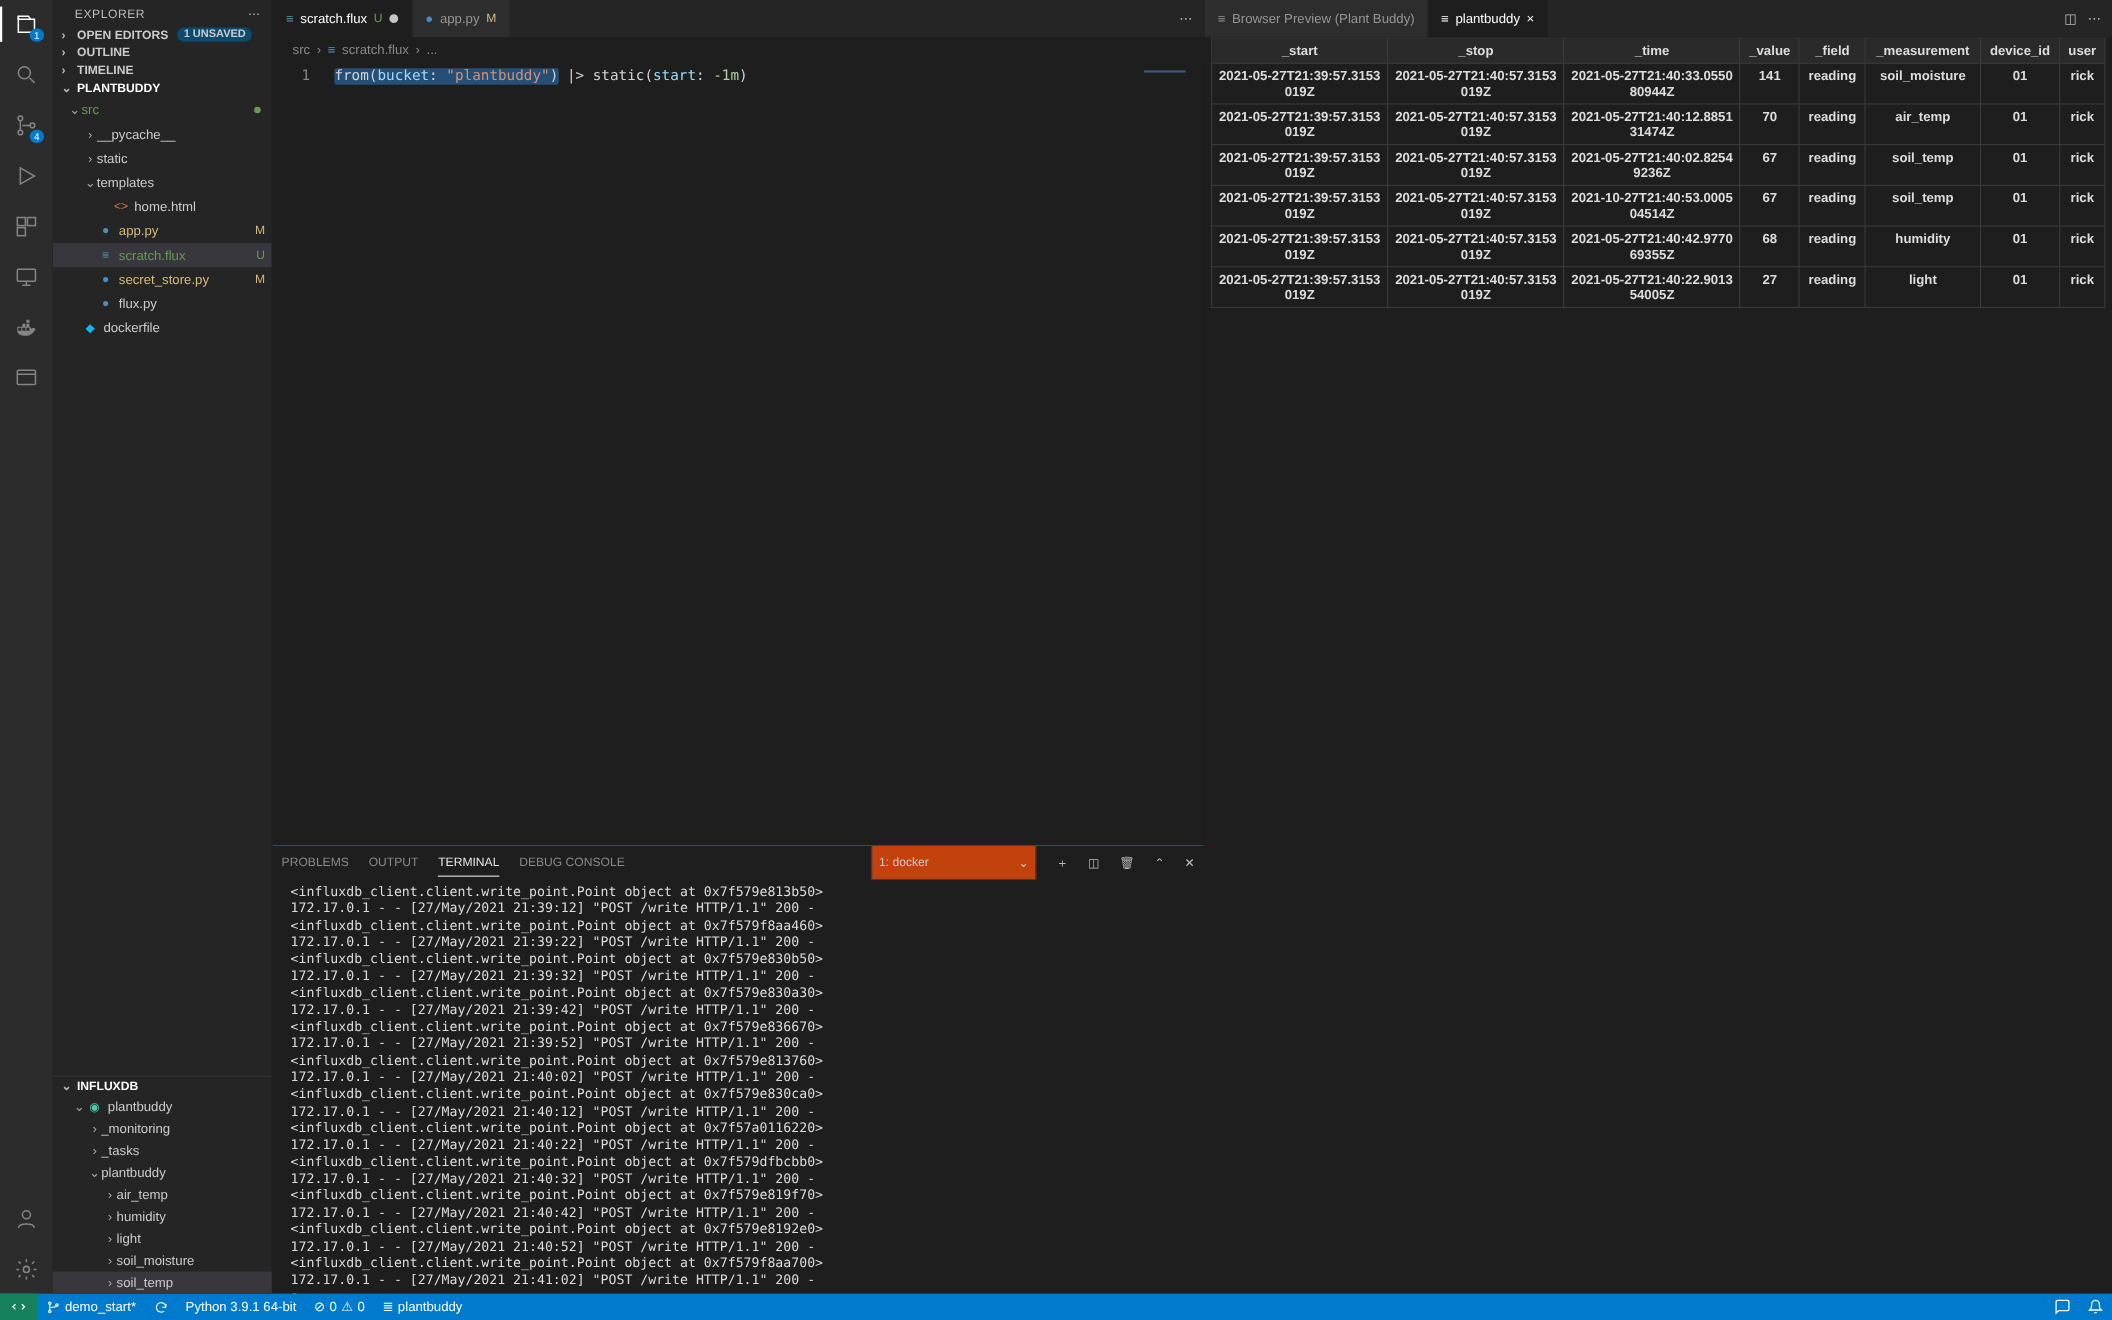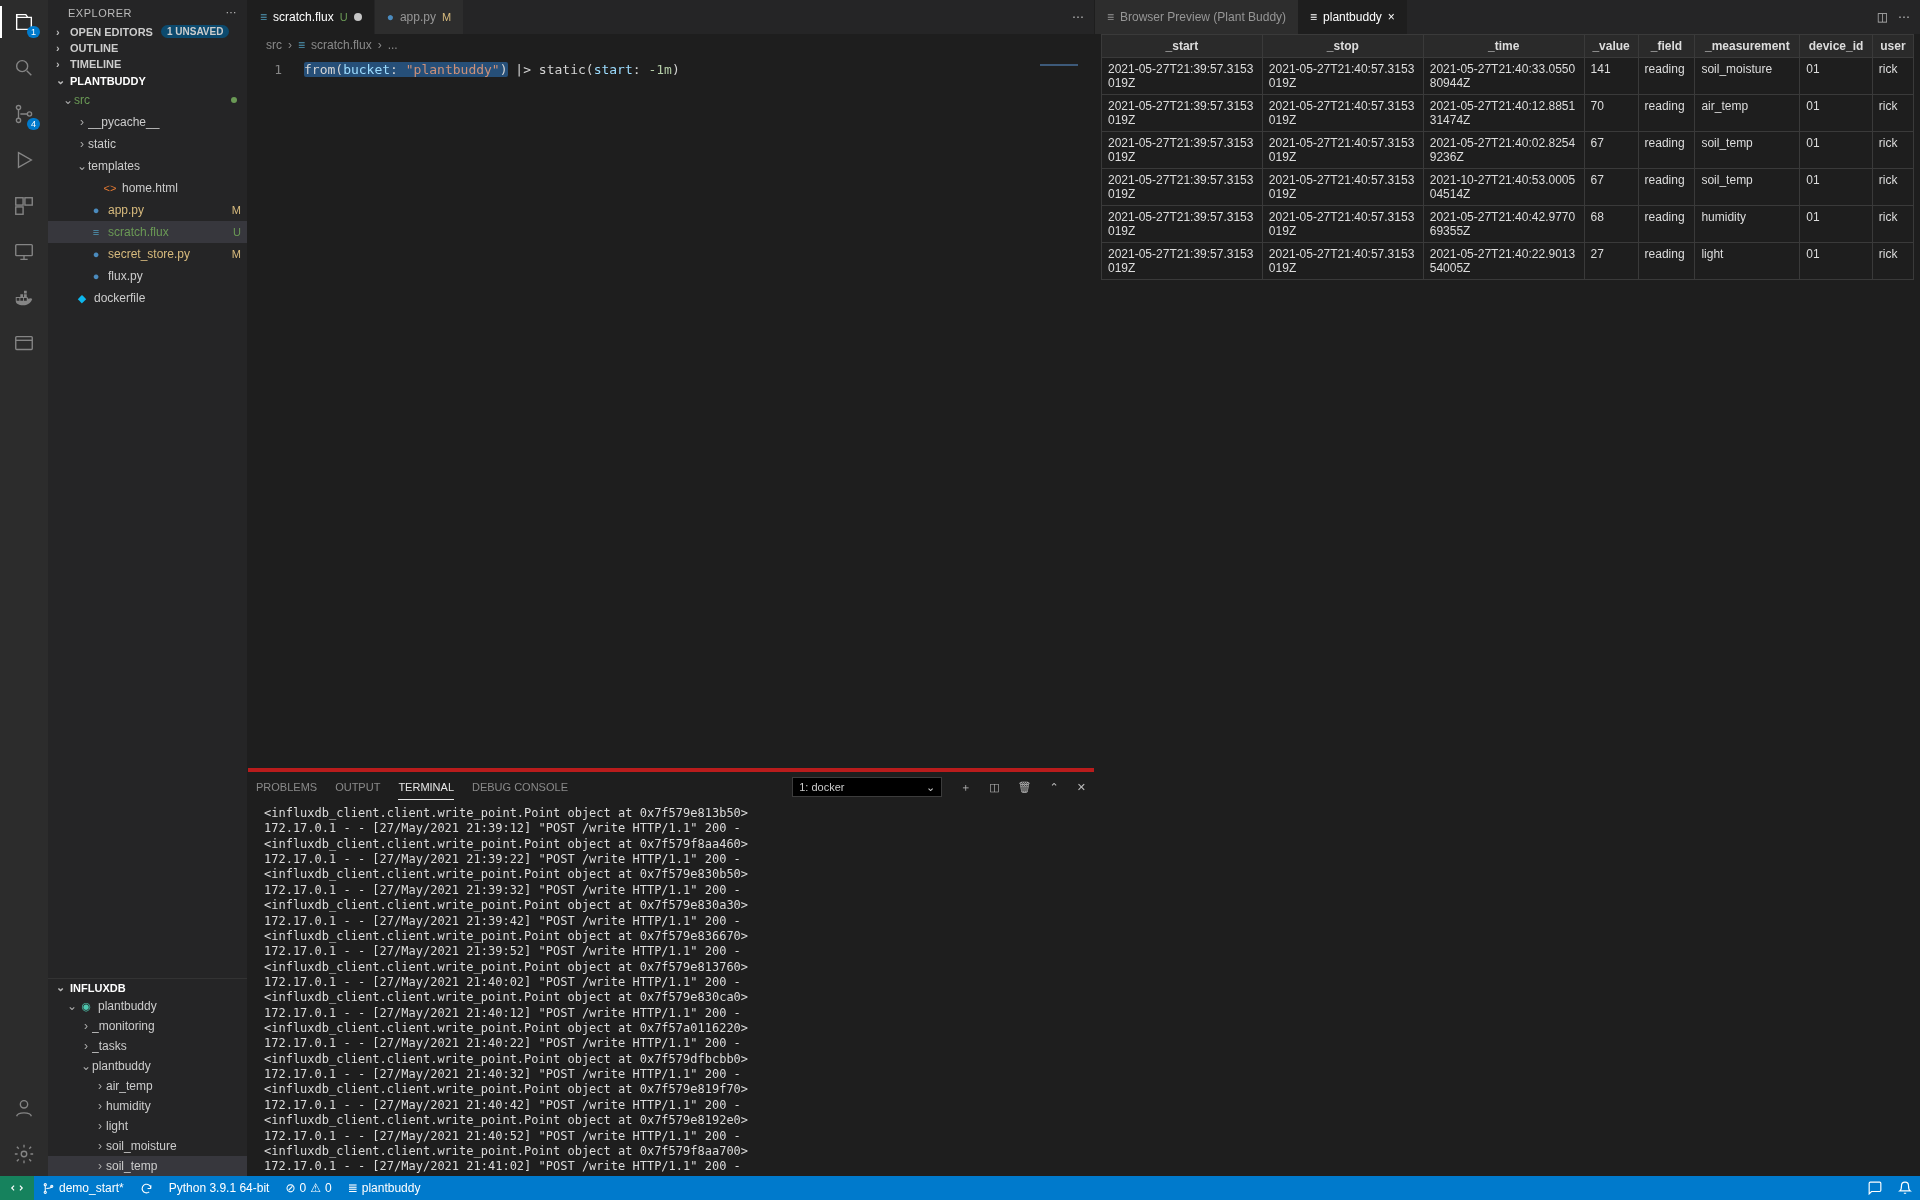--- a/index.html
+++ b/index.html
@@ -89,36 +89,36 @@
 
 .rtabsbar { height:34px; background:#252526; display:flex; align-items:stretch; }
 .rtab { display:flex; align-items:center; gap:6px; padding:0 12px; color:#969696; background:#2d2d2d; cursor:pointer; }
 .rtab.inactive { color:#969696; }
 .rtab.active { background:#1e1e1e; color:#fff; }
 .rtabsbar .spacer { flex:1; }
 .rtabsbar .actions { display:flex; align-items:center; gap:10px; padding:0 10px; color:#bbb; }
 
 .datatable-wrap { flex:1; overflow:auto; padding:0 6px 6px 6px; }
 .datatable { border-collapse:collapse; width:100%; font-size:12px; color:#ddd; }
-.datatable th, .datatable td { border:1px solid #3a3a3a; padding:4px 6px; text-align:left; vertical-align:top; }
+.datatable th, .datatable td { border:1px solid #3a3a3a; padding:4px 6px; text-align:center; vertical-align:top;font-weight:bold; }
 .datatable th { background:#2a2a2a; font-weight:600; color:#ddd; text-align:center; }
 .datatable td.wrap { white-space:normal; word-break:break-all; max-width:150px; }
 
 
 .panel {
   height: 408px;
   background:#1e1e1e;
-  border-top:4px solid #b91c1c;
+  border-top:1px solid #b91c1c;
   display:flex; flex-direction:column;
 }
 .panel-tabs { display:flex; align-items:center; padding:0 8px; height:30px; gap:18px; font-size:11px; color:#8a8a8a; }
 .panel-tabs .ptab { cursor:pointer; padding:6px 0; }
 .panel-tabs .ptab.active { color:#e7e7e7; border-bottom:1px solid #e7e7e7; }
 .panel-tabs .spacer { flex:1; }
-.term-select { background:#000000; color:#ccc; border:1px solid #3c3c3c; height:20px; font-size:11px; width:150px; display:flex; align-items:center; justify-content:space-between; padding:0 6px; cursor:pointer; }
+.term-select { background:#c2410c; color:#ccc; border:1px solid #3c3c3c; height:32px; font-size:11px; width:150px; display:flex; align-items:center; justify-content:space-between; padding:0 6px; cursor:pointer; }
 .panel-tabs .icn { color:#bbb; cursor:pointer; }
 .terminal { flex:1; padding:4px 8px 4px 16px; font-family: Menlo, Consolas, monospace; font-size:12px; color:#dcdcdc; line-height:1.28; white-space:pre; overflow:auto; }
 
 
 .statusbar {
   height: 24px;
   background:#007acc;
   color:#fff;
   display:flex; align-items:center;
   font-size:12px;

